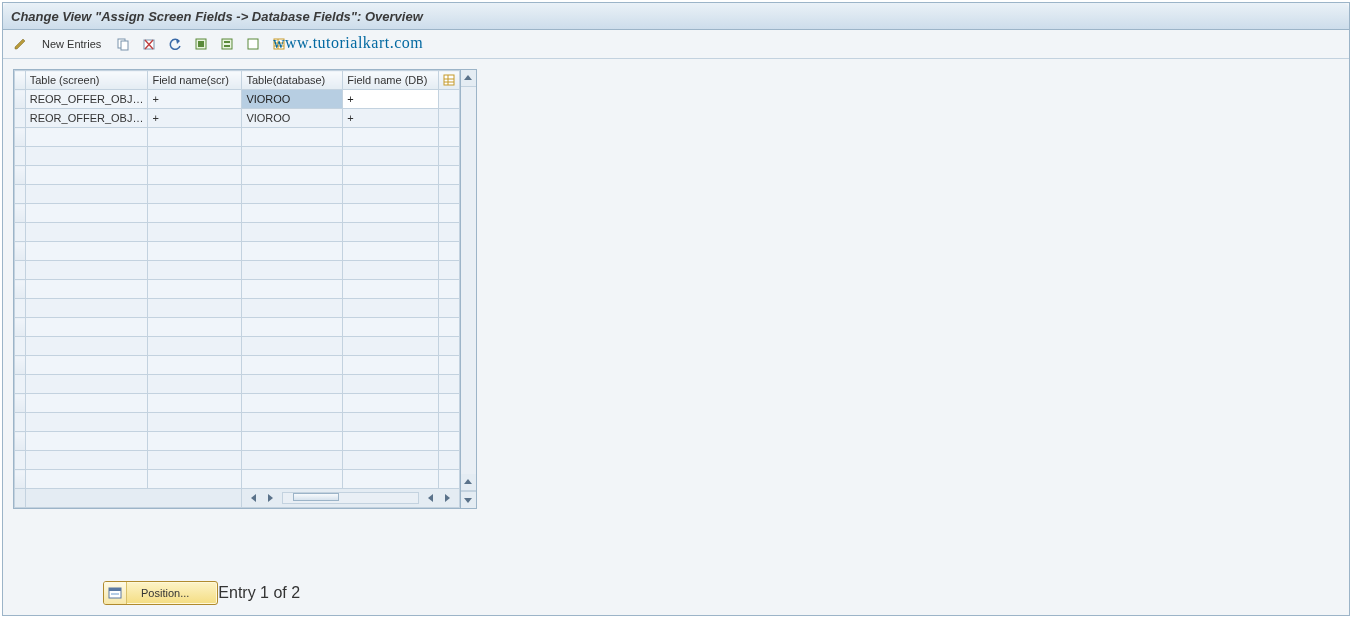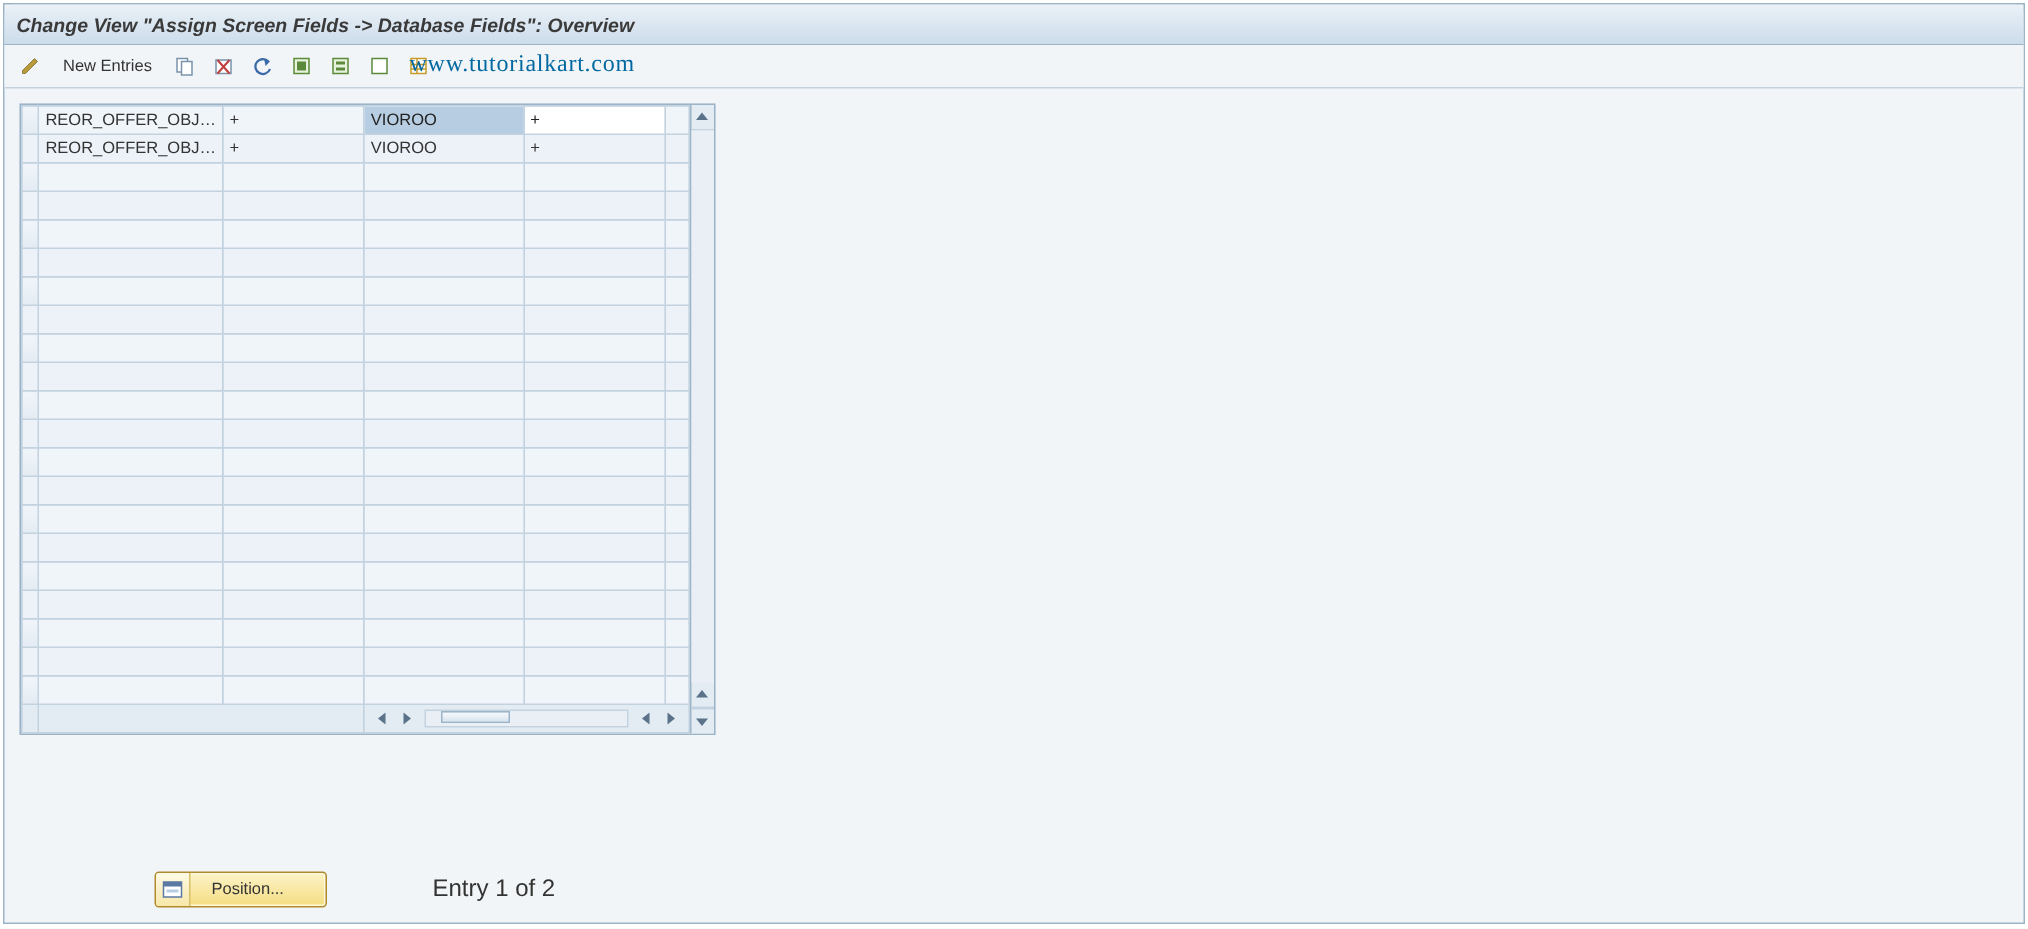--- a/index.html
+++ b/index.html
@@ -31,21 +31,21 @@
   .vscroll .vbtn:last-child{border-bottom:none;border-top:1px solid #c3d2df;}
   .vscroll .track{flex:1;background:#e9eff5;}
   
   .hscroll-row td{background:#e4ecf3 !important;padding:0;}
   .hscroll{display:flex;align-items:center;height:17px;}
   .hbtn{width:14px;height:14px;display:inline-flex;align-items:center;justify-content:center;margin:0 1px;}
   .htrack{flex:1;height:10px;background:#e9eff5;border:1px solid #c3d2df;margin:0 4px;position:relative;}
   .hthumb{position:absolute;left:10px;top:0;width:46px;height:8px;background:linear-gradient(#f7fafd,#d7e3ee);border:1px solid #9cb4c8;box-sizing:border-box;}
   
   .footer{position:absolute;left:0;bottom:10px;width:100%;}
-  .footer-inner{display:flex;align-items:center;gap:70px;padding-left:100px;}
+  .footer-inner{display:flex;align-items:center;padding-left:100px;}
   .pos-btn{display:inline-flex;align-items:center;height:22px;border:1px solid #b08a2e;background:linear-gradient(#fdf3c7,#f4dd82);border-radius:3px;font-size:11px;color:#333;box-shadow:inset 0 0 0 1px #fff8d8;overflow:hidden;}
   .pos-btn .icon-slot{width:22px;height:22px;display:flex;align-items:center;justify-content:center;border-right:1px solid #d8c06a;background:linear-gradient(#fefae6,#f7e7a8);}
   .pos-btn .lbl{padding:0 28px 0 14px;}
   .entry{font-size:16px;color:#333;}
   .arrow{fill:#5a728a;}
 </style>
 </head>
 <body>
 
 <div class="frame">
@@ -113,20 +113,35 @@
       <table class="grid">
         <colgroup>
           <col style="width:12px">
           <col style="width:108px">
           <col style="width:100px">
           <col style="width:110px">
           <col style="width:100px">
           <col style="width:16px">
         </colgroup>
         <tbody>
+            <tr>
+          <th class="col-corner"></th>
+          <th>Table (screen)</th>
+          <th>Field name(scr)</th>
+          <th>Table(database)</th>
+          <th>Field name (DB)</th>
+          <th class="col-opt">
+            <svg width="12" height="12">
+                  <rect x="1" y="1" width="10" height="10" fill="#fff" stroke="#c59a2a"></rect>
+                  <line x1="1" y1="5" x2="11" y2="5" stroke="#c59a2a"></line>
+                  <line x1="1" y1="8" x2="11" y2="8" stroke="#c59a2a"></line>
+                  <line x1="5" y1="1" x2="5" y2="11" stroke="#c59a2a"></line>
+                </svg>
+          </th>
+        </tr>
 
         <tr>
           <td class="rowsel"></td>
           <td>REOR_OFFER_OBJ…</td>
           <td>+</td>
           <td class="cell-input cell-sel">VIOROO</td>
           <td class="cell-input">+</td>
           <td class="col-opt"></td>
         </tr>
 

